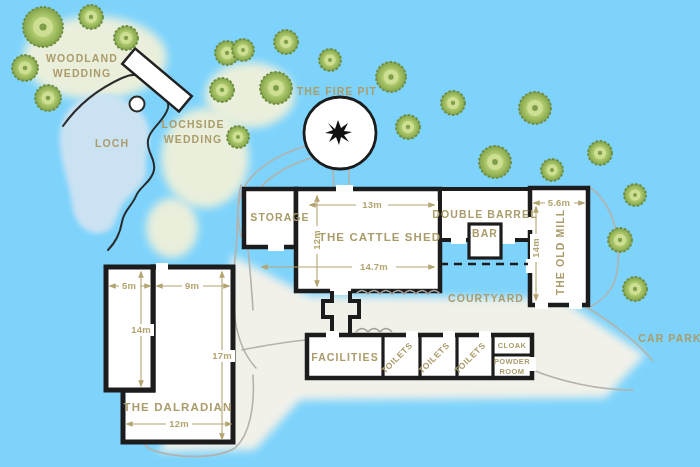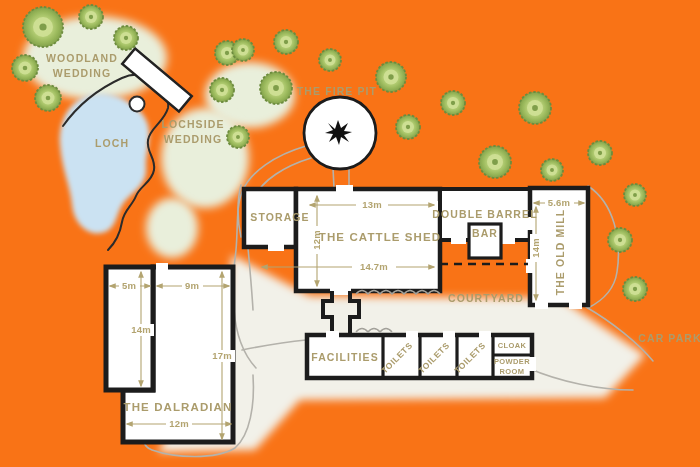--- a/index.html
+++ b/index.html
@@ -1,16 +1,16 @@
 <!DOCTYPE html>
 <html><head>
 <meta charset="utf-8">
 <style>
   html,body{margin:0;padding:0;background:#fff;}
-  .stage{position:relative;width:700px;height:467px;background:#f97316;overflow:hidden;
+  .stage{position:relative;width:700px;height:467px;background:#7dd3fc;overflow:hidden;
          font-family:"Liberation Sans",sans-serif;}
   svg{position:absolute;left:0;top:0;}
   text{font-family:"Liberation Sans",sans-serif;font-weight:bold;}
   .lbl{fill:#ab9c6c;letter-spacing:1.1px;font-size:10.5px;text-anchor:middle;}
   .lbl-lg{font-size:11.5px;}
   .lbl-sm{font-size:8.5px;letter-spacing:0.6px;}
   .lbl-xs{font-size:7.5px;letter-spacing:0.4px;}
   .dim{fill:#b3a470;font-size:9.5px;letter-spacing:0.2px;text-anchor:middle;}
   .dimline{stroke:#b3a470;stroke-width:1.1;fill:none;}
   .wall{stroke:#1c1c1c;fill:#ffffff;}

